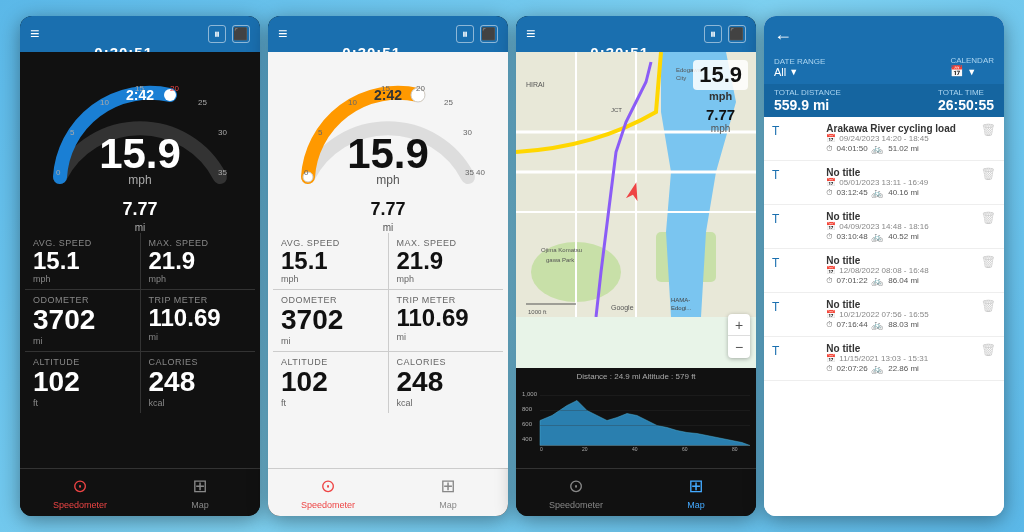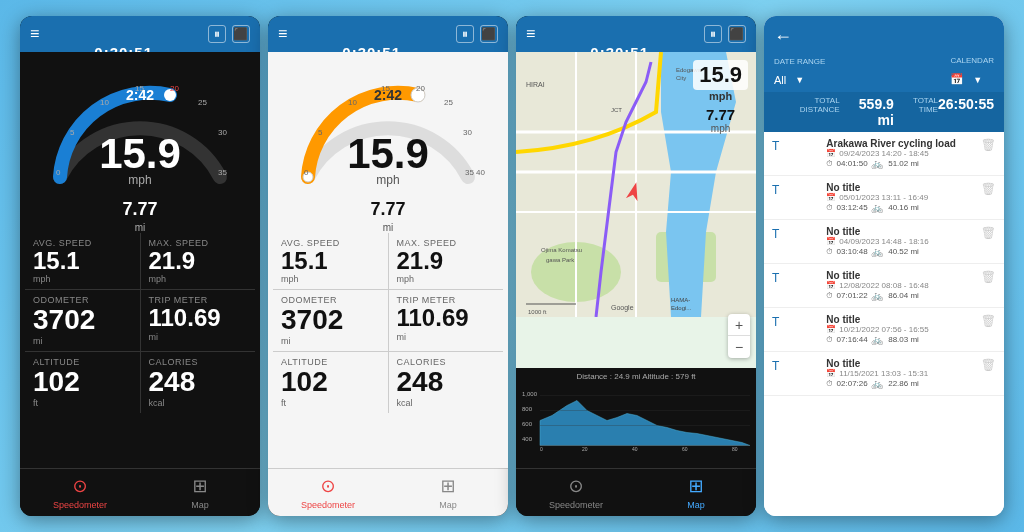--- a/index.html
+++ b/index.html
@@ -245,30 +245,30 @@
 
     .history-filters {
       background: #1a6faf;
       display: flex;
       justify-content: space-between;
       align-items: center;
       padding: 4px 10px 6px;
     }
     .filter-group { display: flex; flex-direction: column; text-align: center; }
     .filter-lbl { color: #aad4f0; font-size: 8px; text-transform: uppercase; }
-    .filter-val { color: #fff; font-size: 11px; display: flex; align-items: center; gap: 9px; margin-top: 8px; }
+    .filter-val { color: #fff; font-size: 11px; display: flex; align-items: center; gap: 3px; }
     .filter-arrow { font-size: 9px; }
 
     .history-totals {
       background: #1565a0;
       display: flex;
       justify-content: space-between;
       padding: 4px 10px;
     }
-    .total-group { display: flex; flex-direction: row; text-align: right; }
+    .total-group { display: flex; flex-direction: column; }
     .total-lbl { color: #aad4f0; font-size: 8px; text-transform: uppercase; }
     .total-val { color: #fff; font-size: 14px; font-weight: bold; }
     .history-item {
       display: flex;
       align-items: flex-start;
       padding: 6px 8px;
       border-bottom: 1px solid #eee;
       gap: 4px;
     }
     .history-icon { color: #1a6faf; font-size: 12px; margin-top: 1px; }

